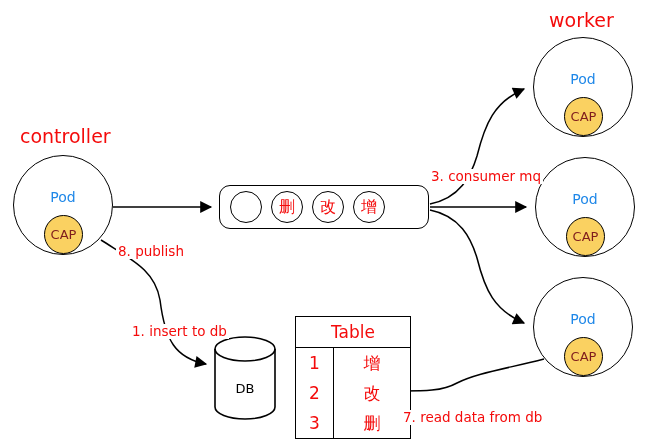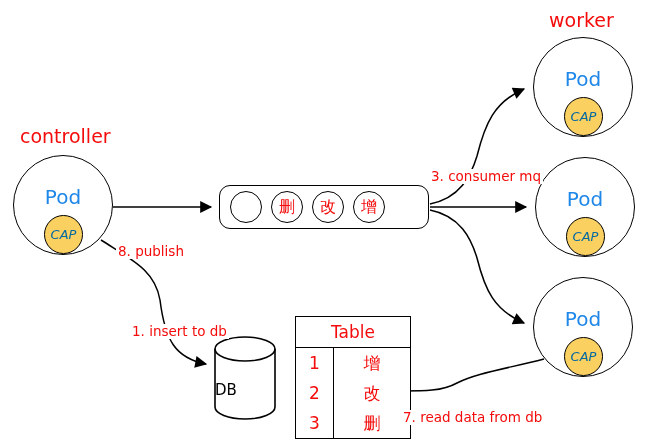--- a/index.html
+++ b/index.html
@@ -9,27 +9,27 @@
   }
   .overlay { position:absolute; left:0; top:0; width:658px; height:444px; z-index:1; }
 
   
   .pod-circle {
     position:absolute; width:100px; height:100px; box-sizing:border-box;
     border:1.6px solid #000; border-radius:50%; background:#fff; z-index:2;
   }
   .pod-name {
     position:absolute; top:29px; left:0; width:100%; text-align:center;
-    color:#1e87e8; font-size:20px; line-height:24px;
+    color:#1e87e8; font-size:14px; line-height:24px;
   }
   .cap-circle {
     position:absolute; left:30px; top:59px; width:39px; height:39px; box-sizing:border-box;
     border:1.6px solid #000; border-radius:50%; background:#fad161;
     display:flex; align-items:center; justify-content:center;
-    color:#0369a1; font-size:13px;font-style:italic;
+    color:#7f1d1d; font-size:13px;
   }
 
   
   .queue {
     position:absolute; left:219px; top:185px; width:210px; height:44px; box-sizing:border-box;
     border:1.6px solid #000; border-radius:11px; background:#fff; z-index:2;
     display:flex; align-items:center; gap:9px; padding-left:10px;
   }
   .q-circle {
     width:32px; height:32px; box-sizing:border-box; flex:0 0 auto;
@@ -43,21 +43,21 @@
     position:absolute; z-index:3; color:#f40b0b; font-size:19px; white-space:nowrap;
   }
   .step-label {
     position:absolute; z-index:3; color:#f40b0b; font-size:13.5px; white-space:nowrap;
     background:#fff; padding:0 2px; line-height:15px;margin-top:44px;
   }
 
   
   .db-label {
     position:absolute; left:215px; top:381px; width:60px; z-index:2;
-    text-align:left; color:#000; font-size:15px;
+    text-align:center; color:#000; font-size:13px;
   }
 
   
   .dtable {
     position:absolute; left:295px; top:316px; width:116px; box-sizing:border-box;
     border:1.6px solid #000; background:#fff; z-index:2;
     color:#f40b0b; text-align:center; font-size:17px;
   }
   .dtable-title { height:30px; line-height:30px; border-bottom:1.6px solid #000; }
   .dtable-body { display:grid; grid-template-columns:38px 1fr; }

